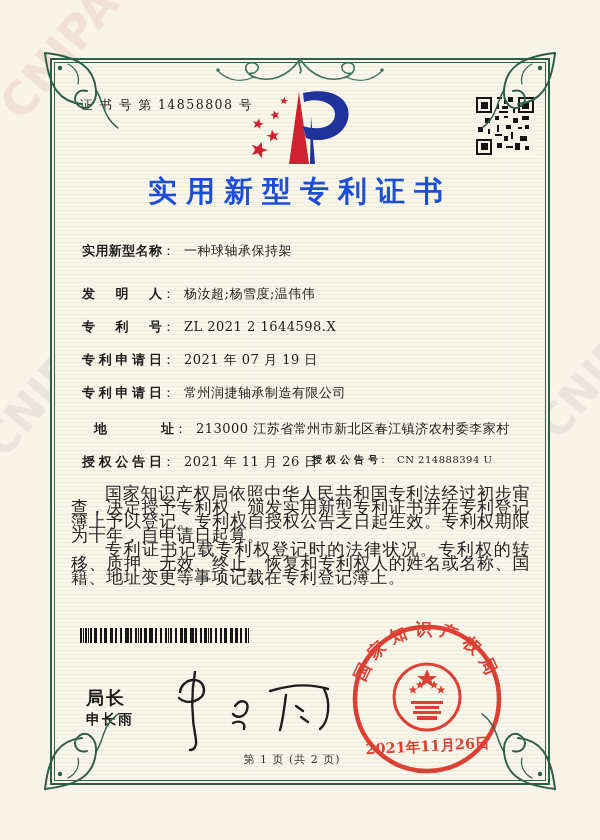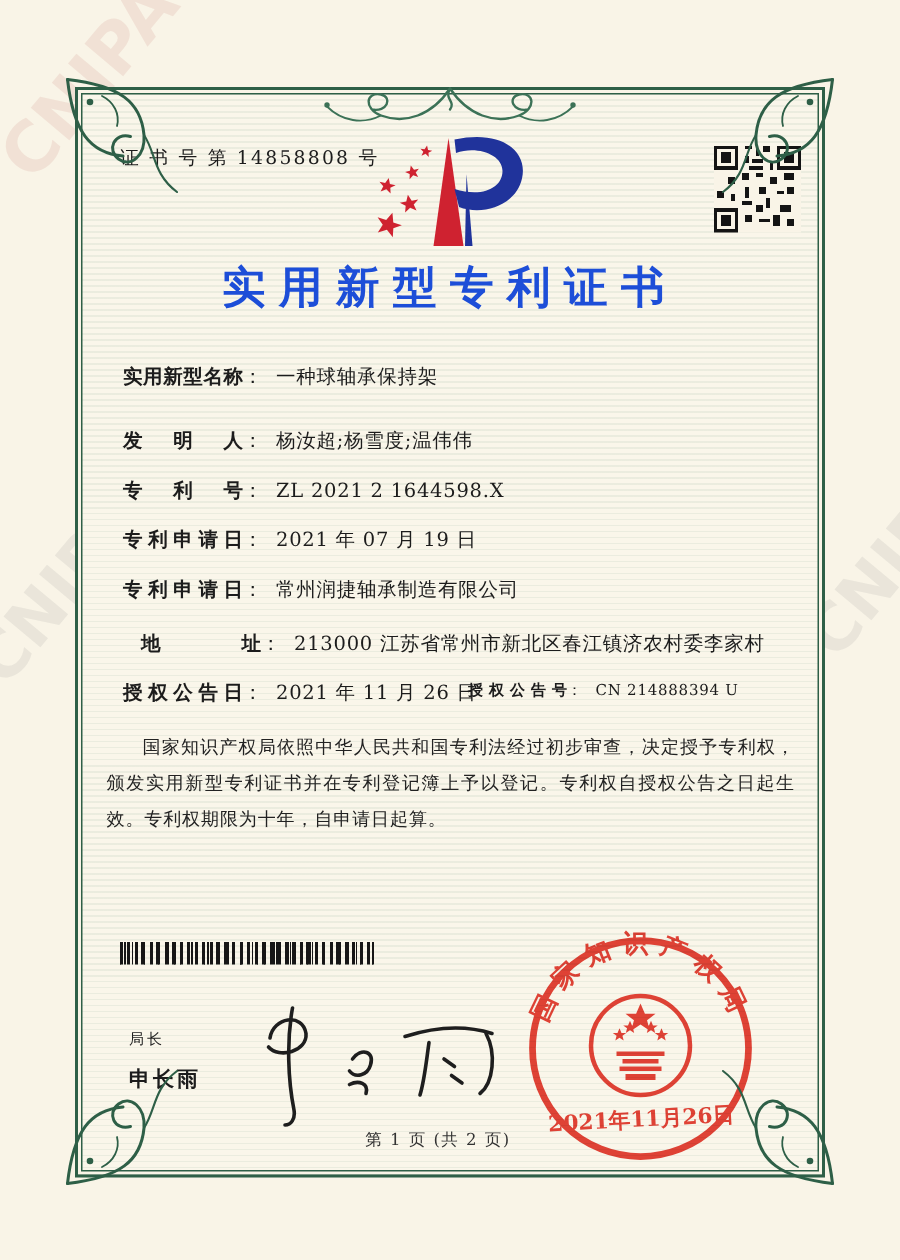--- a/index.html
+++ b/index.html
@@ -40,30 +40,30 @@
     position:absolute;left:0;top:172px;width:600px;text-align:center;
     font-size:29px;font-weight:bold;letter-spacing:9px;color:#1d4ed8;
   }
   .frow{position:absolute;left:82px;font-size:13px;white-space:nowrap;}
   .flabel{display:inline-block;width:80px;text-align:justify;text-align-last:justify;font-weight:600;}
   .fvalue{margin-left:9px;letter-spacing:.5px;text-align:right;}
   .r1{top:242px;} .r2{top:285px;} .r3{top:318px;} .r4{top:351px;}
   .r5{top:384px;} .r6{top:420px;margin-left:12px;} .r7{top:453px;}
   .grant-right{position:absolute;left:312px;top:453px;font-size:10px;white-space:nowrap;}
   .grant-right .flabel{width:66px;}
-  .paras{position:absolute;left:71px;top:486px;width:459px;font-size:12px;line-height:24px;letter-spacing:.6px;text-align:justify;color:#222;}
+  .paras{position:absolute;left:71px;top:486px;width:459px;font-size:17px;line-height:14px;letter-spacing:.6px;text-align:justify;color:#222;}
   .paras p{margin:0;text-indent:2em;}
   .barcode{
     position:absolute;left:80px;top:628px;width:170px;height:15px;
     background-image:
       repeating-linear-gradient(90deg,#161616 0 2px,transparent 2px 5px),
       repeating-linear-gradient(90deg,#161616 0 1px,transparent 1px 8px),
       repeating-linear-gradient(90deg,transparent 0 3px,#161616 3px 4px,transparent 4px 11px);
   }
-  .director-title{position:absolute;left:86px;top:686px;font-size:10px;font-weight:400;letter-spacing:2px;}
+  .director-title{position:absolute;left:86px;top:686px;font-size:18px;font-weight:700;letter-spacing:2px;}
   .director-name{position:absolute;left:86px;top:711px;font-size:14px;font-weight:600;letter-spacing:2px;}
   .sig{position:absolute;left:140px;top:662px;width:215px;height:92px;}
   .seal{position:absolute;left:348px;top:620px;width:158px;height:158px;opacity:.93;mix-blend-mode:multiply;}
   .page-info{position:absolute;left:0;top:752px;width:584px;text-align:center;font-size:11px;letter-spacing:1px;color:#333;}
   .note{
     position:absolute;left:0;top:792px;width:600px;text-align:center;
     font-size:13px;letter-spacing:2px;color:#2a2a2a;
   }
   .note span{background:#ef4444;padding:3px 14px;display:inline-block;margin-top:48px;}
 </style>
@@ -178,20 +178,21 @@
 </div>
 <div class="frow r7">
   <span class="flabel">授权公告日</span><span>：</span><span class="fvalue">2021 年 11 月 26 日</span>
 </div>
 <div class="grant-right">
   <span class="flabel">授权公告号</span><span>：</span><span class="fvalue">CN 214888394 U</span>
 </div>
 
 <div class="paras">
   <p>国家知识产权局依照中华人民共和国专利法经过初步审查，决定授予专利权，颁发实用新型专利证书并在专利登记簿上予以登记。专利权自授权公告之日起生效。专利权期限为十年，自申请日起算。</p>
+  <p>专利证书记载专利权登记时的法律状况。专利权的转移、质押、无效、终止、恢复和专利权人的姓名或名称、国籍、地址变更等事项记载在专利登记簿上。</p>
 </div>
 
 <div class="barcode"></div>
 
 <div class="director-title">局长</div>
 <div class="director-name">申长雨</div>
 
 <svg class="sig" viewBox="0 0 215 92">
   <g stroke="#1e1e1e" fill="none" stroke-width="2.4" stroke-linecap="round">
     <path d="M40,30 C42,16 62,13 64,27 C65,39 46,44 39,36"></path>

